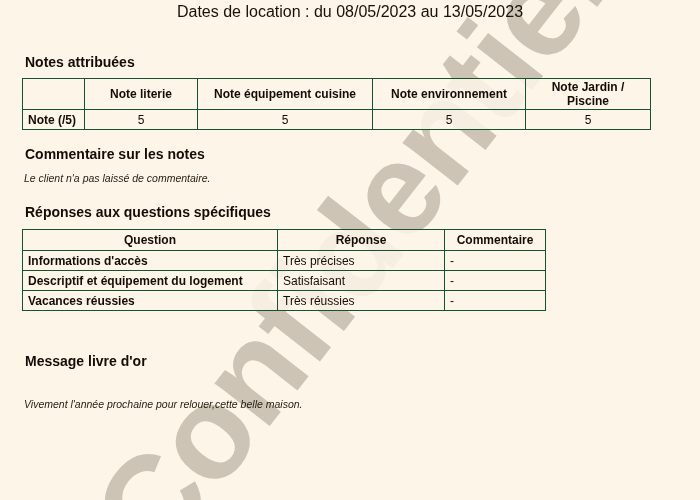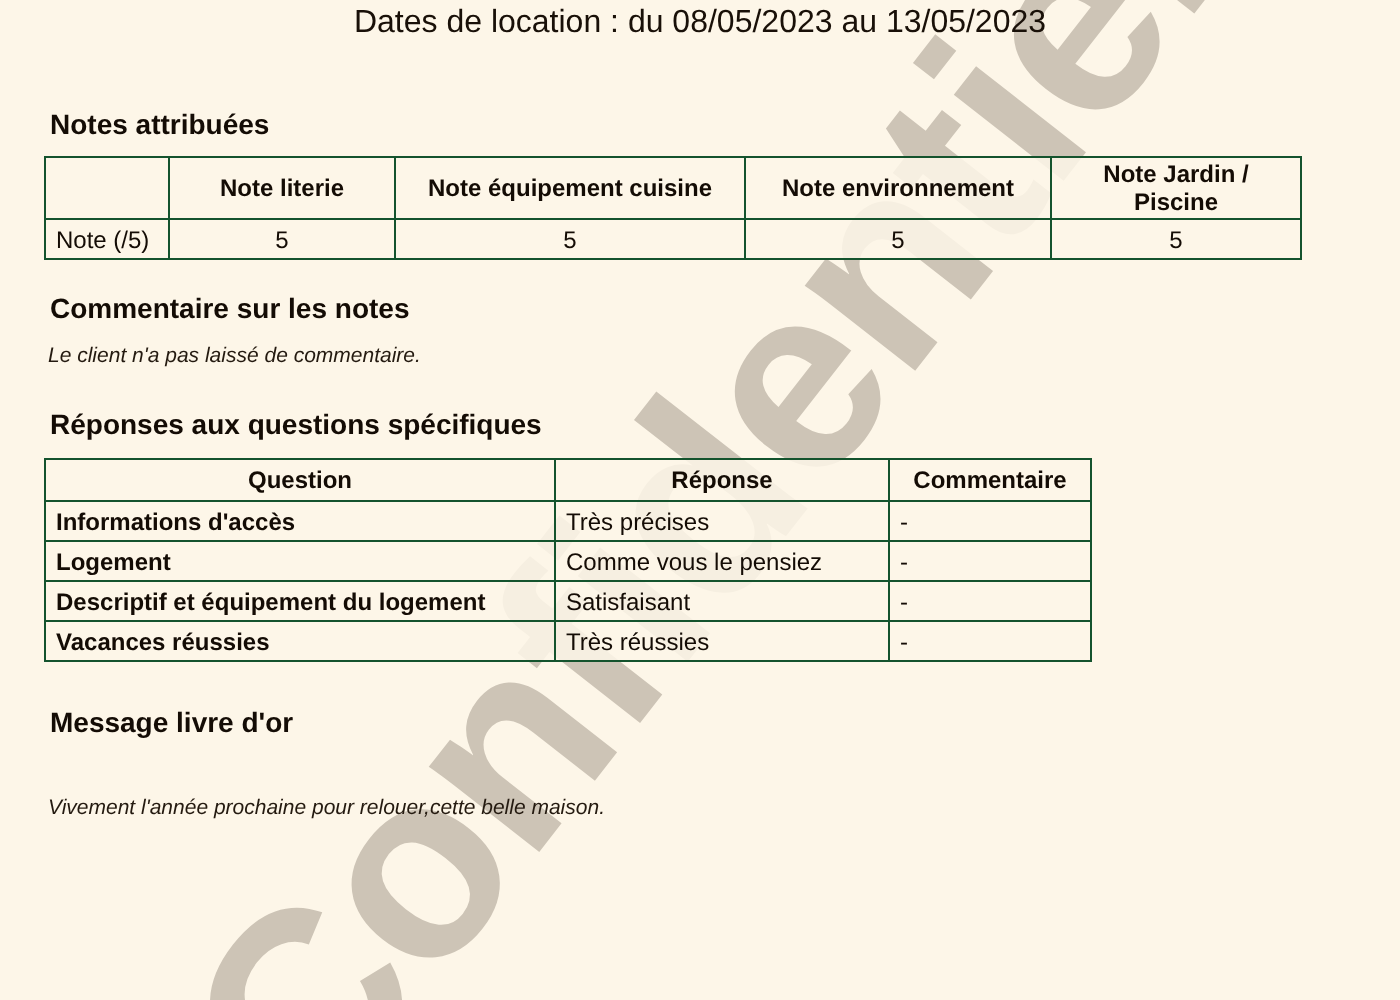--- a/index.html
+++ b/index.html
@@ -116,21 +116,21 @@
     text-align: center;
     height: 21px;
     padding: 1px 4px;
   }
   #notes-table td {
     text-align: center;
     height: 20px;
     padding: 1px 4px;
   }
   #notes-table .rowlabel {
-    font-weight: 400;
+    font-weight: 700;
     text-align: left;
     padding-left: 5px;
   }
   #notes-table .c-label { width: 62px; }
   #notes-table .c-1     { width: 113px; }
   #notes-table .c-2     { width: 175px; }
   #notes-table .c-3     { width: 153px; }
   #notes-table .c-4     { width: 125px; }
 
   
@@ -227,25 +227,20 @@
           <th>Commentaire</th>
         </tr>
       </thead>
       <tbody>
         <tr>
           <td class="q">Informations d'accès</td>
           <td class="a">Très précises</td>
           <td class="c">-</td>
         </tr>
         <tr>
-          <td class="q">Logement</td>
-          <td class="a">Comme vous le pensiez</td>
-          <td class="c">-</td>
-        </tr>
-        <tr>
           <td class="q">Descriptif et équipement du logement</td>
           <td class="a">Satisfaisant</td>
           <td class="c">-</td>
         </tr>
         <tr>
           <td class="q">Vacances réussies</td>
           <td class="a">Très réussies</td>
           <td class="c">-</td>
         </tr>
       </tbody>

